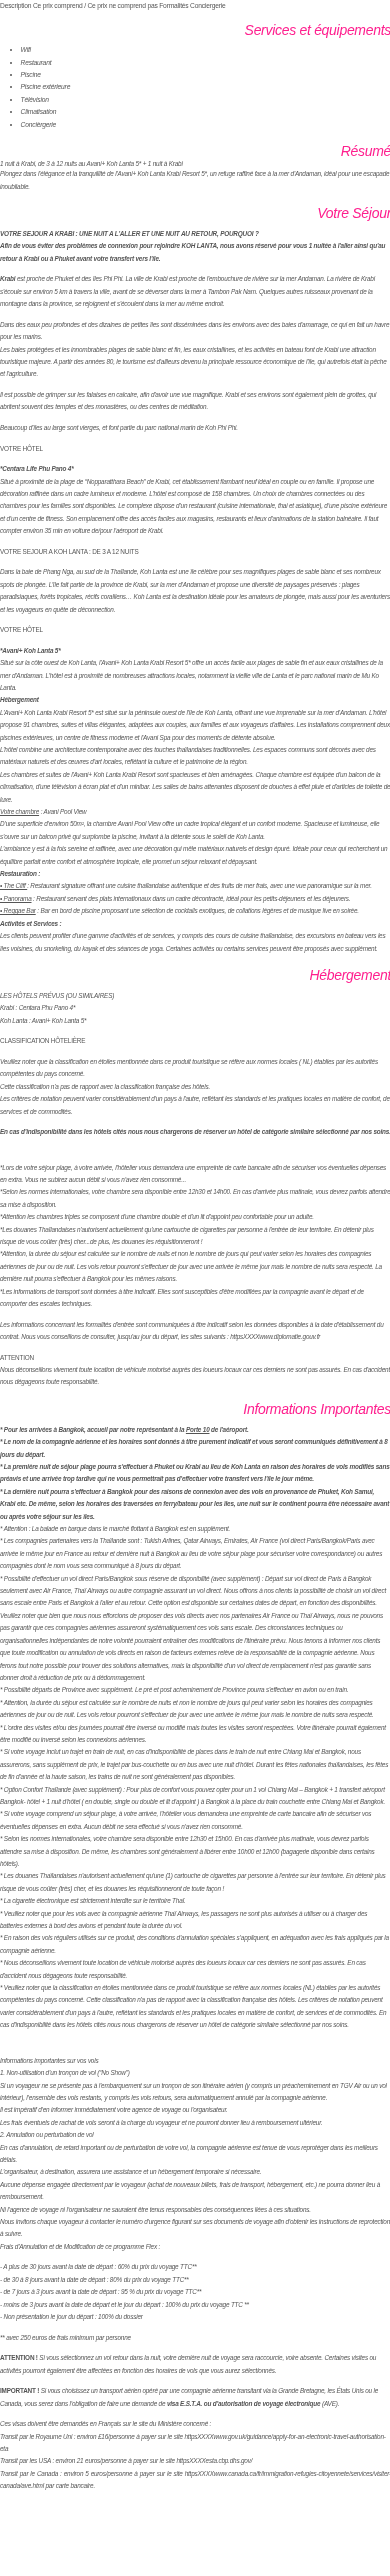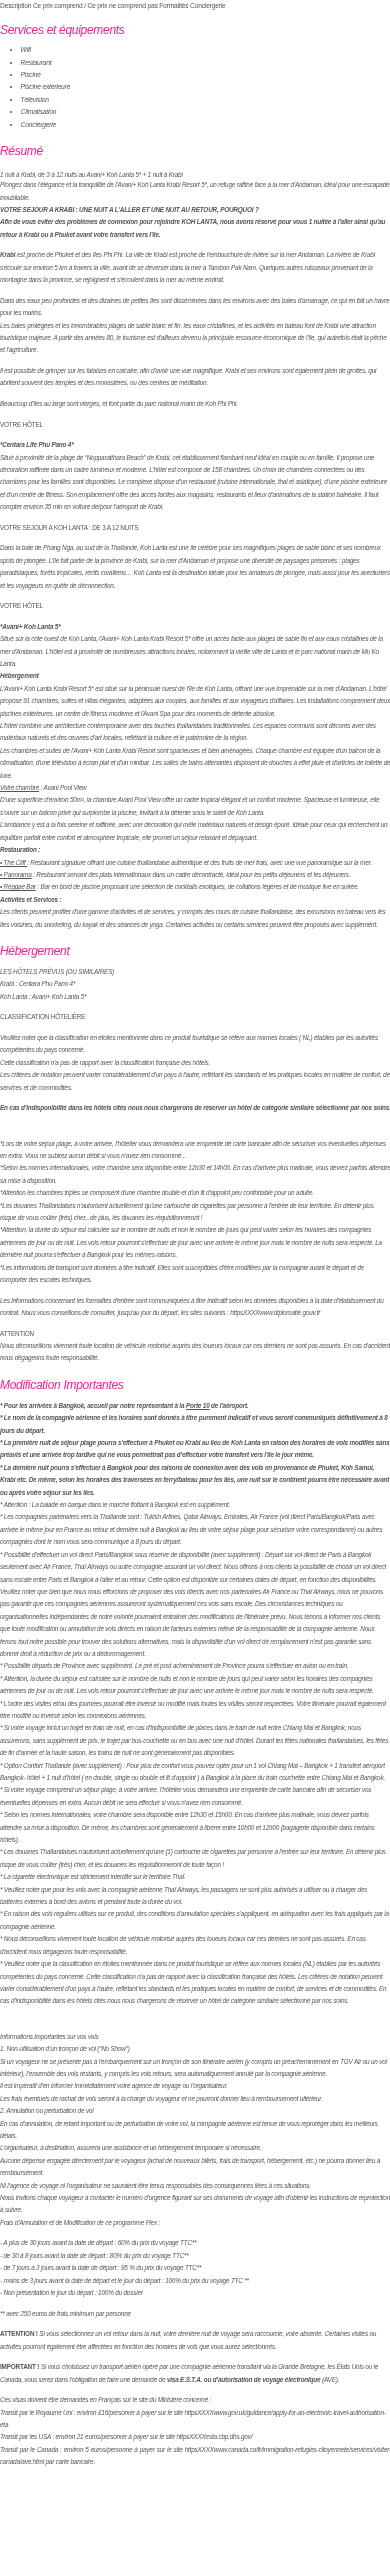--- a/index.html
+++ b/index.html
@@ -10,24 +10,25 @@
     font-size: 6.4px;
     line-height: 12.4px;
     letter-spacing: -0.2px;
   }
   .wrap { padding: 0 0 10.3px 0; }
   .tabs { font-style: normal; color: #555; font-size: 6.7px; line-height: 10.3px; padding-top: 1px; }
   h2.sec {
     color: #ff1f8e;
     font-style: italic;
     font-weight: normal;
-    font-size: 12px;
+    font-size: 14px;
     line-height: 14.4px;
     margin: 13.4px 0 7.2px 0;
     letter-spacing: -0.3px;
+    text-align: right;
   }
   h2.sec.first { margin-top: 11.3px; }
   p { margin: 0; font-style: italic; }
   .gap { height: 8.2px; }
   .gap-lg { height: 23px; }
   .gap-xl { height: 46px; }
   ul.svc { margin: 0; padding-left: 20.6px; font-style: italic; font-size: 6.7px; }
   ul.svc li { line-height: 12.4px; }
   b, .b { font-weight: bold; }
   .u { text-decoration: underline; }
@@ -47,26 +48,27 @@
       <li>Restaurant</li>
       <li>Piscine</li>
       <li>Piscine extérieure</li>
       <li>Télévision</li>
       <li>Climatisation</li>
       <li>Concièrgerie</li>
     </ul>
   </section>
 
   <section>
-    <h2 class="sec" style="margin-bottom:11px">Résumé</h2>
+    <h2 class="sec" style="margin-bottom:0">Résumé</h2>
     <p style="line-height:9.3px">1 nuit à Krabi, de 3 à 12 nuits au Avani+ Koh Lanta 5* + 1 nuit à Krabi</p>
     <p>Plongez dans l'élégance et la tranquillité de l'Avani+ Koh Lanta Krabi Resort 5*, un refuge raffiné face à la mer d'Andaman, idéal pour une escapade inoubliable.</p>
   </section>
 
   <section>
+    <h2 class="sec">Votre Séjour</h2>
     <p class="b">VOTRE SEJOUR A KRABI : UNE NUIT A L'ALLER ET UNE NUIT AU RETOUR, POURQUOI ?</p>
     <p class="b">Afin de vous éviter des problèmes de connexion pour rejoindre KOH LANTA, nous avons réservé pour vous 1 nuitée à l'aller ainsi qu'au retour à Krabi ou à Phuket avant votre transfert vers l'île.</p>
     <div class="gap"></div>
     <p><span class="b">Krabi</span><span> est proche de Phuket et des îles Phi Phi. La ville de Krabi est proche de l'embouchure de rivière sur la mer Andaman. La rivière de Krabi s'écoule sur environ 5 km à travers la ville, avant de se déverser dans la mer à Tambon Pak Nam. Quelques autres ruisseaux provenant de la montagne dans la province, se rejoignent et s'écoulent dans la mer au même endroit.</span></p>
     <div class="gap"></div>
     <p>Dans des eaux peu profondes et des dizaines de petites îles sont disséminées dans les environs avec des baies d'amarrage, ce qui en fait un havre pour les marins.</p>
     <p>Les baies protégées et les innombrables plages de sable blanc et fin, les eaux cristallines, et les activités en bateau font de Krabi une attraction touristique majeure. A partir des années 80, le tourisme est d'ailleurs devenu la principale ressource économique de l'île, qui autrefois était la pêche et l'agriculture.</p>
     <div class="gap"></div>
     <p>Il est possible de grimper sur les falaises en calcaire, afin d'avoir une vue magnifique. Krabi et ses environs sont également plein de grottes, qui abritent souvent des temples et des monastères, ou des centres de méditation.</p>
     <div class="gap"></div>
@@ -125,21 +127,21 @@
     <p>*Attention, la durée du séjour est calculée sur le nombre de nuits et non le nombre de jours qui peut varier selon les horaires des compagnies aériennes de jour ou de nuit. Les vols retour pourront s'effectuer de jour avec une arrivée le même jour mais le nombre de nuits sera respecté. La dernière nuit pourra s'effectuer à Bangkok pour les mêmes raisons.</p>
     <p>*Les informations de transport sont données à titre indicatif. Elles sont susceptibles d'être modifiées par la compagnie avant le départ et de comporter des escales techniques.</p>
     <div class="gap"></div>
     <p>Les informations concernant les formalités d'entrée sont communiquées à titre indicatif selon les données disponibles à la date d'établissement du contrat. Nous vous conseillons de consulter, jusqu'au jour du départ, les sites suivants : httpsXXXXwww.diplomatie.gouv.fr</p>
     <div class="gap"></div>
     <p style="font-style:normal">ATTENTION</p>
     <p>Nous déconseillons vivement toute location de véhicule motorisé auprès des loueurs locaux car ces derniers ne sont pas assurés. En cas d'accident nous dégageons toute responsabilité.</p>
   </section>
 
   <section>
-    <h2 class="sec">Modification Importantes</h2>
+    <h2 class="sec">Informations Importantes</h2>
     <p class="b"><span>* Pour les arrivées à Bangkok, accueil par notre représentant à la </span><a class="u" style="color:inherit">Porte 10</a><span> de l'aéroport.</span></p>
     <p class="b">* Le nom de la compagnie aérienne et les horaires sont donnés à titre purement indicatif et vous seront communiqués définitivement à 8 jours du départ.</p>
     <p class="b">* La première nuit de séjour plage pourra s'effectuer à Phuket ou Krabi au lieu de Koh Lanta en raison des horaires de vols modifiés sans préavis et une arrivée trop tardive qui ne vous permettrait pas d'effectuer votre transfert vers l'île le jour même.</p>
     <p class="b">* La dernière nuit pourra s'effectuer à Bangkok pour des raisons de connexion avec des vols en provenance de Phuket, Koh Samui, Krabi etc. De même, selon les horaires des traversées en ferry/bateau pour les îles, une nuit sur le continent pourra être nécessaire avant ou après votre séjour sur les îles.</p>
     <p>* Attention : La balade en barque dans le marché flottant à Bangkok est en supplément.</p>
     <p>* Les compagnies partenaires vers la Thaïlande sont : Tukish Arlines, Qatar Airways, Emirates, Air France (vol direct Paris/Bangkok/Paris avec arrivée le même jour en France au retour et dernière nuit à Bangkok au lieu de votre séjour plage pour sécuriser votre correspondance) ou autres compagnies dont le nom vous sera communiqué à 8 jours du départ.</p>
     <p>* Possibilité d'effectuer un vol direct Paris/Bangkok sous réserve de disponibilité (avec supplément) : Départ sur vol direct de Paris à Bangkok seulement avec Air France, Thaï Airways ou autre compagnie assurant un vol direct. Nous offrons à nos clients la possibilité de choisir un vol direct sans escale entre Paris et Bangkok à l'aller et au retour. Cette option est disponible sur certaines dates de départ, en fonction des disponibilités. Veuillez noter que bien que nous nous efforcions de proposer des vols directs avec nos partenaires Air France ou Thaï Airways, nous ne pouvons pas garantir que ces compagnies aériennes assureront systématiquement ces vols sans escale. Des circonstances techniques ou organisationnelles indépendantes de notre volonté pourraient entraîner des modifications de l'itinéraire prévu. Nous tenons à informer nos clients que toute modification ou annulation de vols directs en raison de facteurs externes relève de la responsabilité de la compagnie aérienne. Nous ferons tout notre possible pour trouver des solutions alternatives, mais la disponibilité d'un vol direct de remplacement n'est pas garantie sans donner droit à réduction de prix ou à dédommagement.</p>
     <p>* Possibilité départs de Province avec supplément. Le pré et post acheminement de Province pourra s'effectuer en avion ou en train.</p>
     <p>* Attention, la durée du séjour est calculée sur le nombre de nuits et non le nombre de jours qui peut varier selon les horaires des compagnies aériennes de jour ou de nuit. Les vols retour pourront s'effectuer de jour avec une arrivée le même jour mais le nombre de nuits sera respecté.</p>
     <p>* L'ordre des visites et/ou des journées pourrait être inversé ou modifié mais toutes les visites seront respectées. Votre itinéraire pourrait également être modifié ou inversé selon les connexions aériennes.</p>

